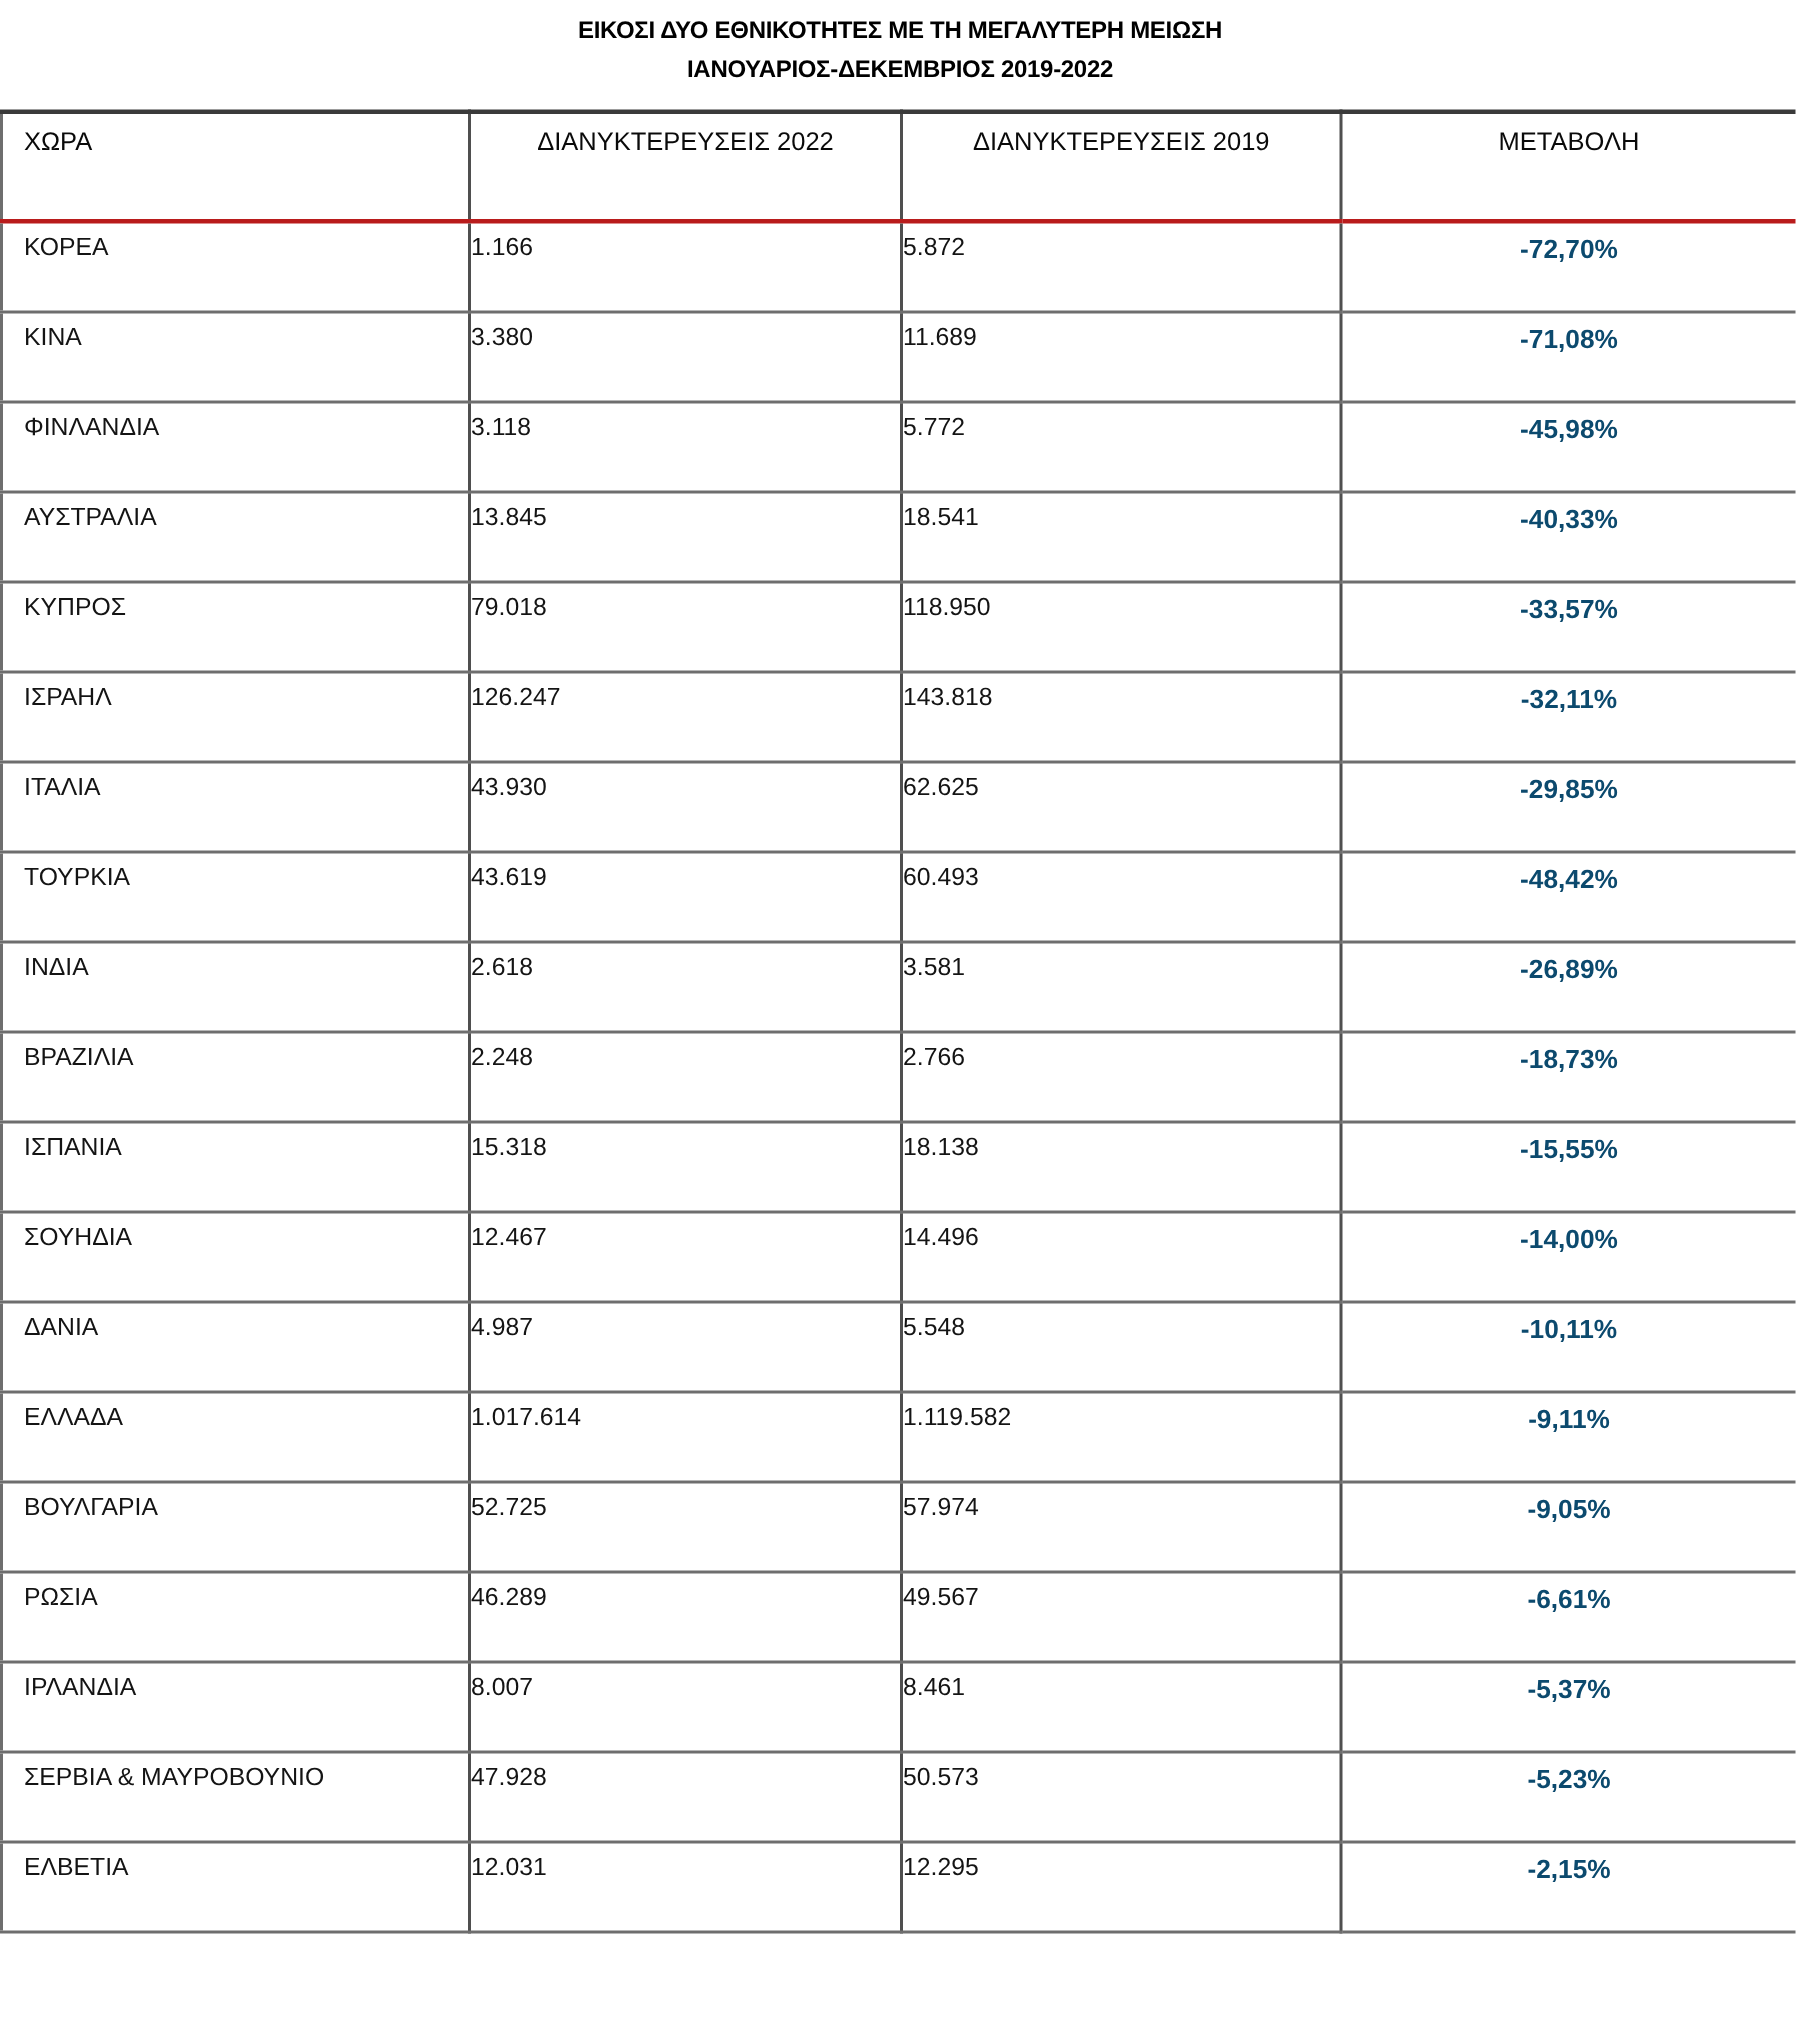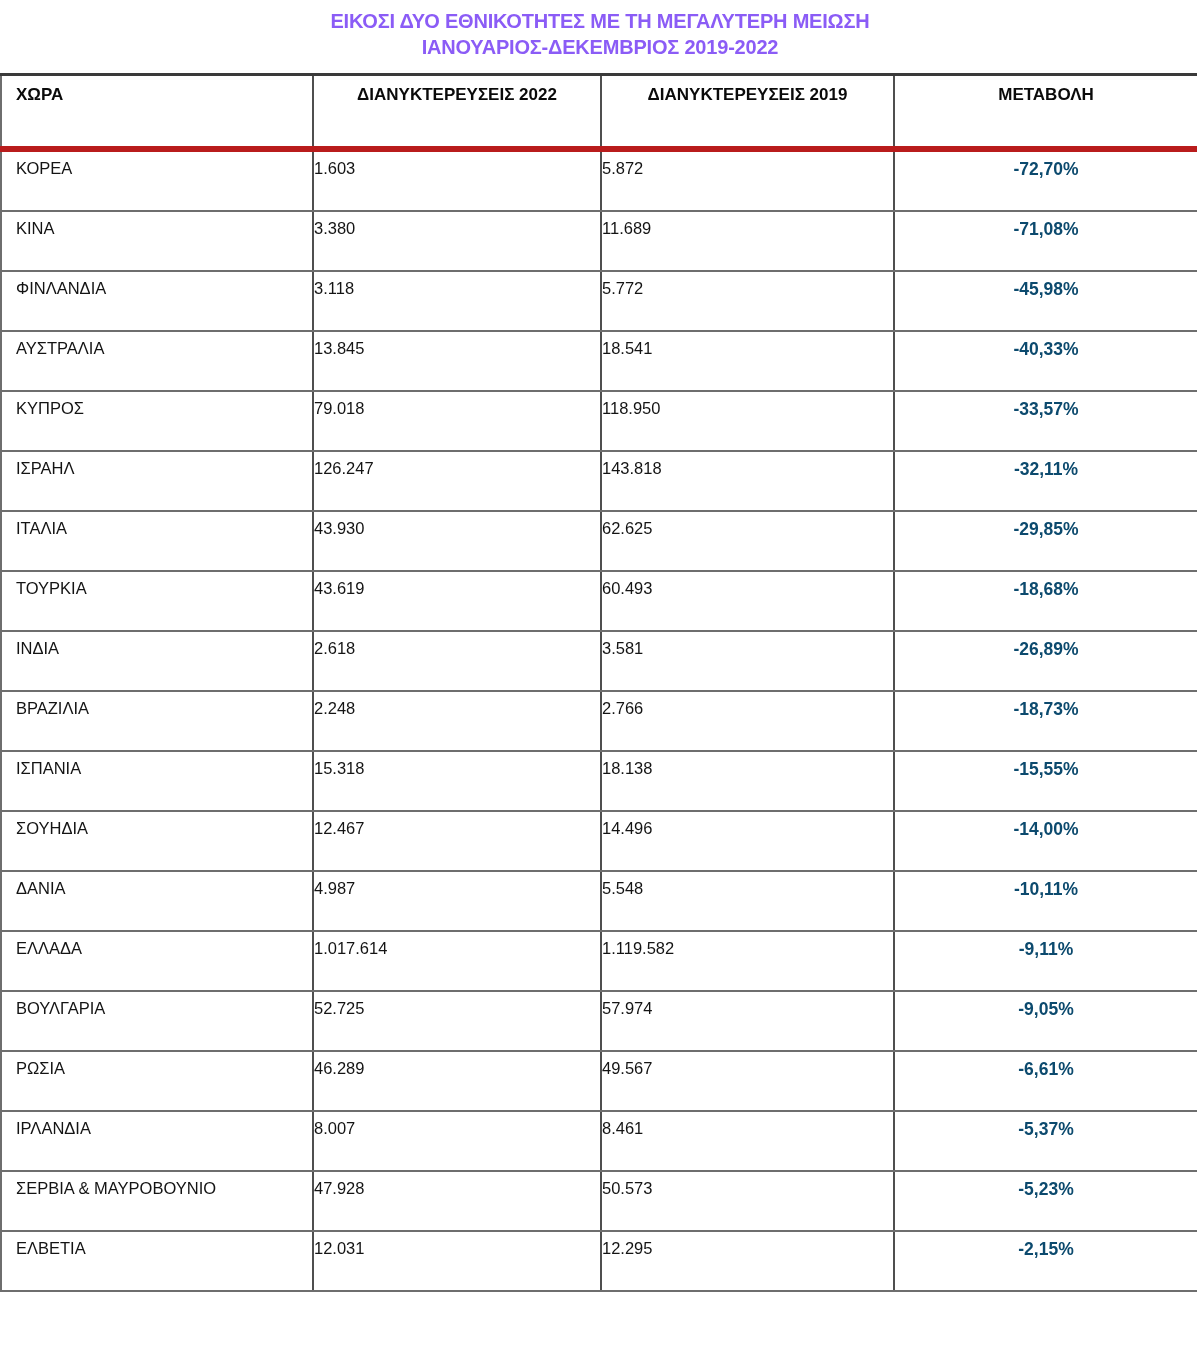--- a/index.html
+++ b/index.html
@@ -15,23 +15,23 @@
     color: #141414;
   }
   .page {
     width: 1200px;
     height: 1349px;
   }
   .title-block {
     padding-top: 8px;
     text-align: center;
     font-weight: 700;
-    font-size: 20px;
+    font-size: 16px;
     line-height: 26px;
-    color: #8b5cf6;
+    color: #000000;
     letter-spacing: -0.2px;
   }
   table.tbl {
     border-collapse: collapse;
     table-layout: fixed;
     width: 1196px;
     margin-top: 13px;
     border-top: 3px solid #3a3a3a;
     border-left: 2px solid #6e6e6e;
   }
@@ -43,24 +43,24 @@
   th, td {
     vertical-align: top;
     border-bottom: 2px solid #6e6e6e;
     padding: 0;
     overflow: hidden;
     white-space: nowrap;
   }
   thead th {
     height: 61px;
     font-size: 17px;
-    font-weight: 700;
+    font-weight: 400;
     color: #0a0a0a;
     padding-top: 9px;
-    border-bottom: 6px solid #b91c1c;
+    border-bottom: 3px solid #b91c1c;
     margin-left: 31px;
   }
   tbody td {
     height: 51px;
     font-size: 16.5px;
     font-weight: 400;
     padding-top: 7px;
   }
   .c-country {
     text-align: left;
@@ -100,21 +100,21 @@
       <tr>
         <th class="c-country">ΧΩΡΑ</th>
         <th class="c-num">ΔΙΑΝΥΚΤΕΡΕΥΣΕΙΣ 2022</th>
         <th class="c-num">ΔΙΑΝΥΚΤΕΡΕΥΣΕΙΣ 2019</th>
         <th class="c-pct">ΜΕΤΑΒΟΛΗ</th>
       </tr>
     </thead>
     <tbody id="tbody">
   <tr>
     <td class="c-country">ΚΟΡΕΑ</td>
-    <td class="c-num">1.603</td>
+    <td class="c-num">1.166</td>
     <td class="c-num">5.872</td>
     <td class="c-pct">-72,70%</td>
   </tr>
 
   <tr>
     <td class="c-country">ΚΙΝΑ</td>
     <td class="c-num">3.380</td>
     <td class="c-num">11.689</td>
     <td class="c-pct">-71,08%</td>
   </tr>
@@ -152,21 +152,21 @@
     <td class="c-num">43.930</td>
     <td class="c-num">62.625</td>
     <td class="c-pct">-29,85%</td>
   </tr>
 
 
   <tr>
     <td class="c-country">ΤΟΥΡΚΙΑ</td>
     <td class="c-num">43.619</td>
     <td class="c-num">60.493</td>
-    <td class="c-pct">-18,68%</td>
+    <td class="c-pct">-48,42%</td>
   </tr>
 
   <tr>
     <td class="c-country">ΙΝΔΙΑ</td>
     <td class="c-num">2.618</td>
     <td class="c-num">3.581</td>
     <td class="c-pct">-26,89%</td>
   </tr>
 
   <tr>

